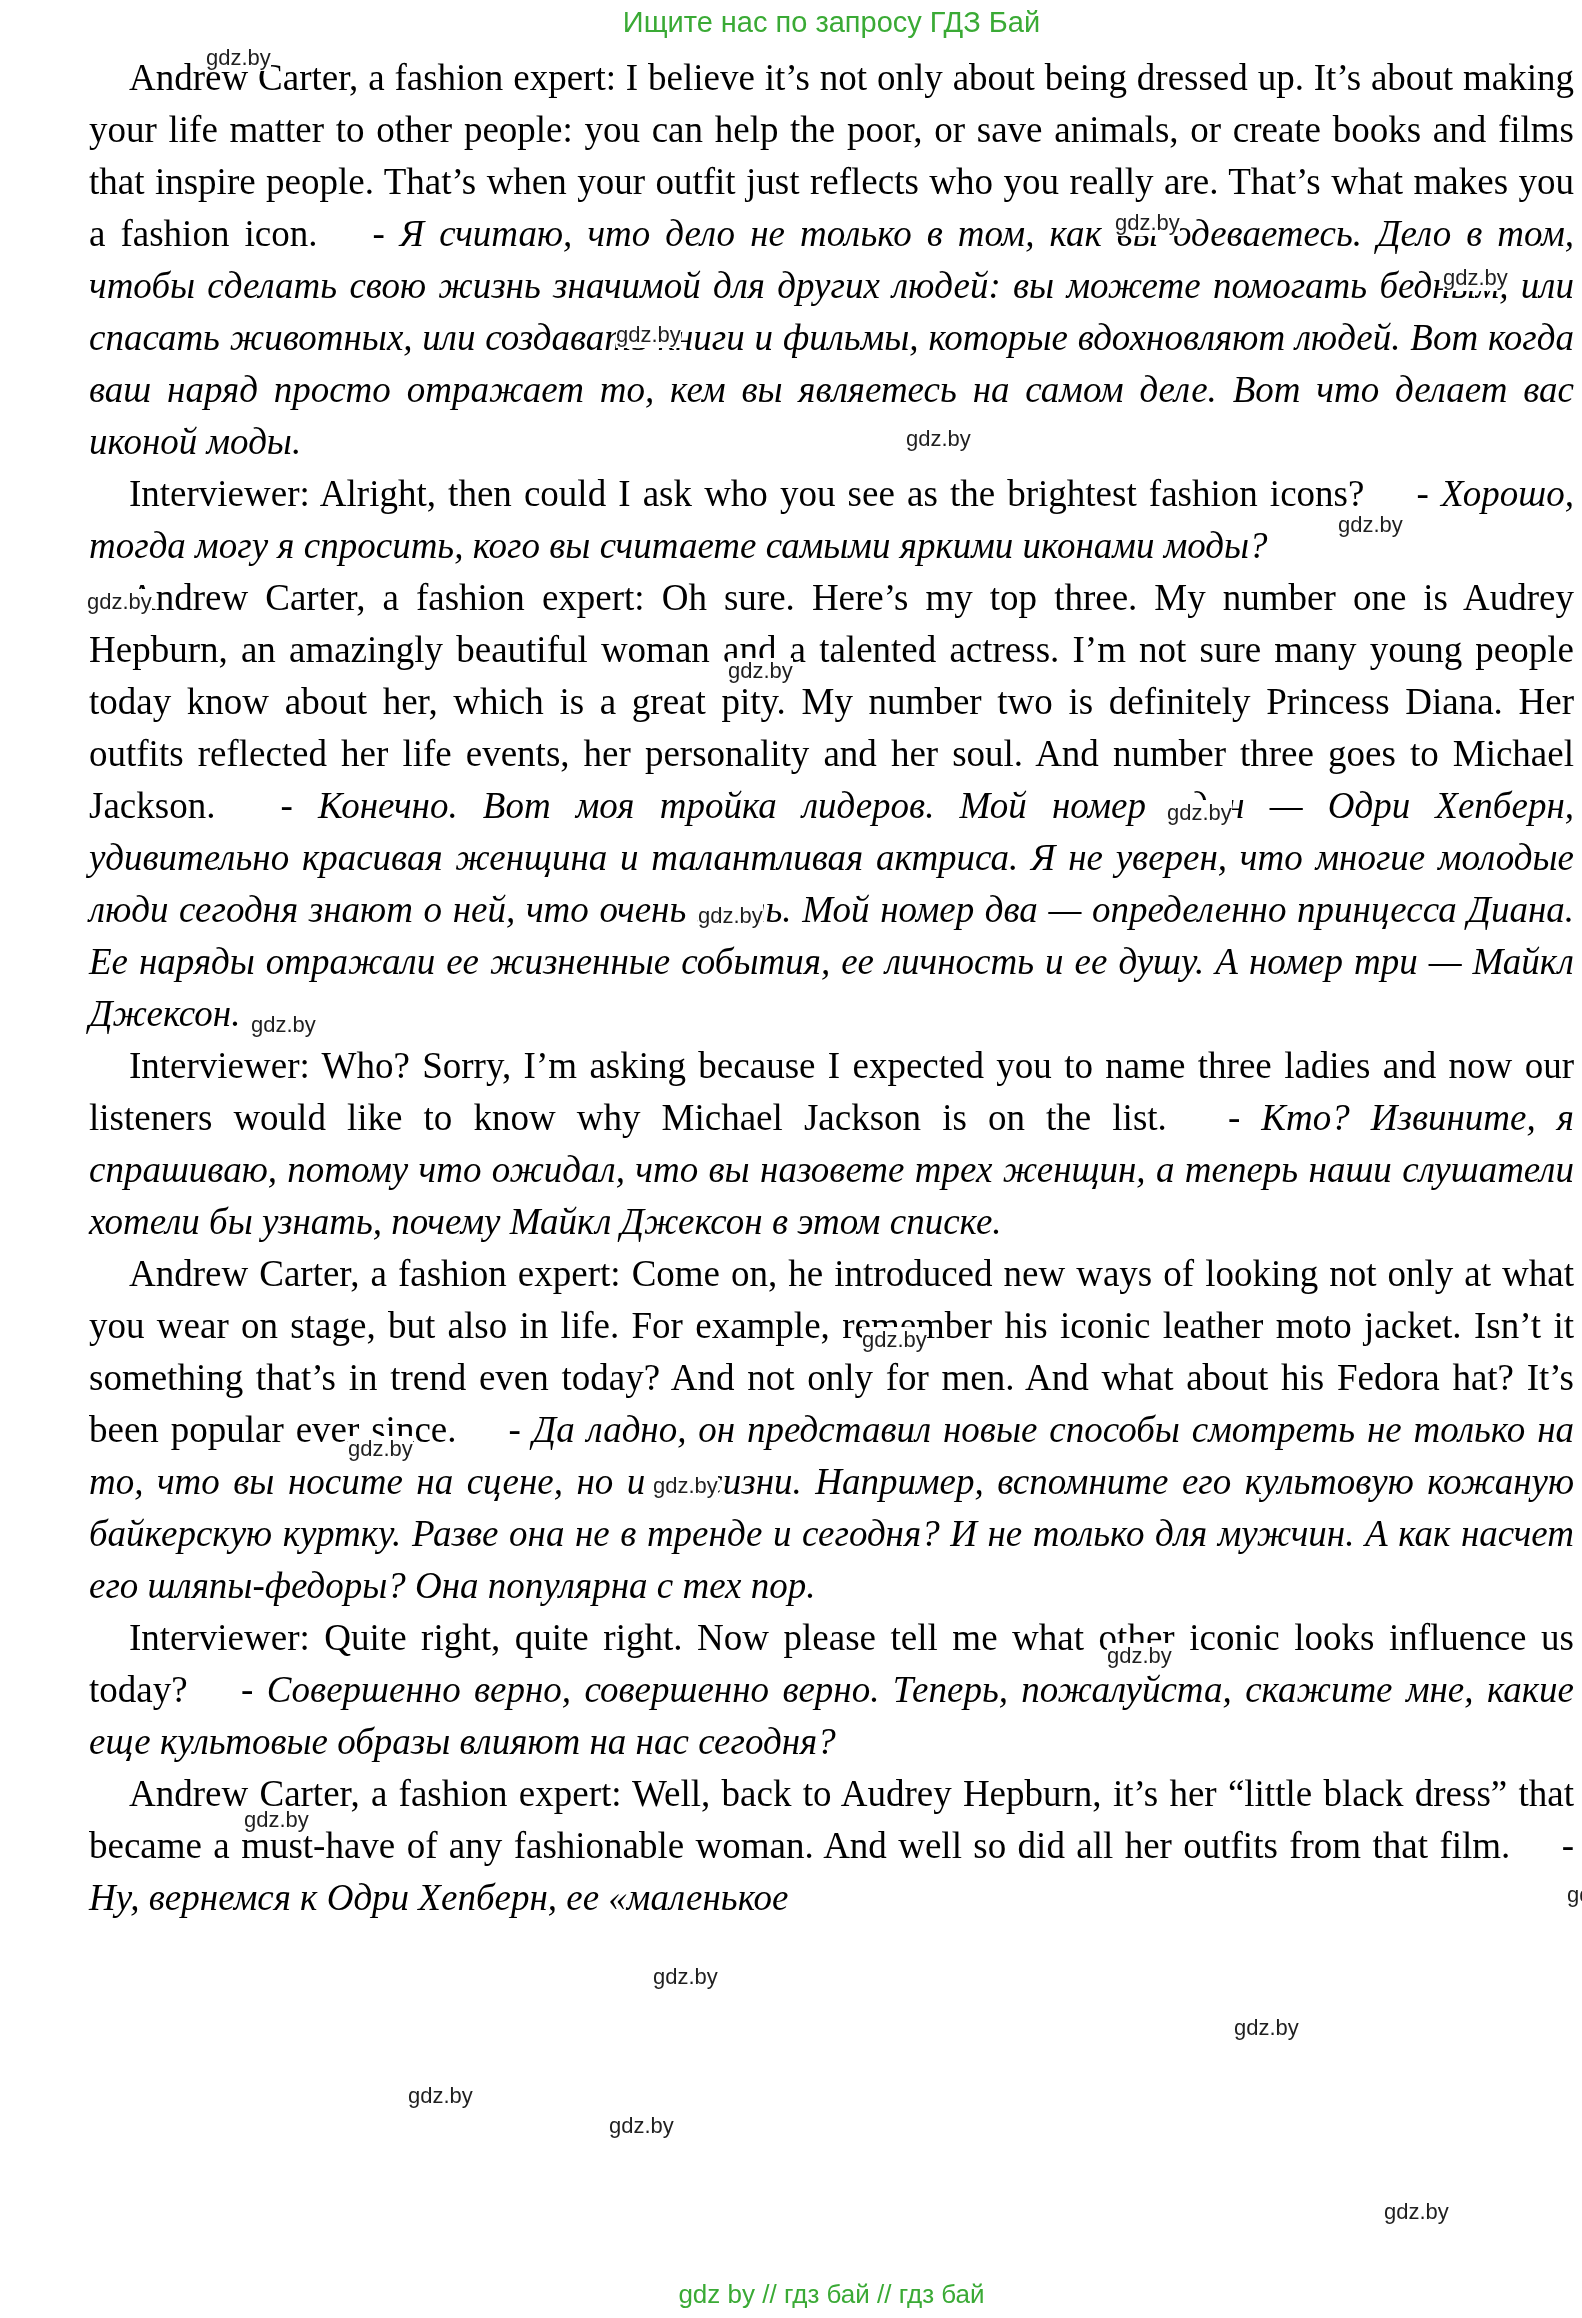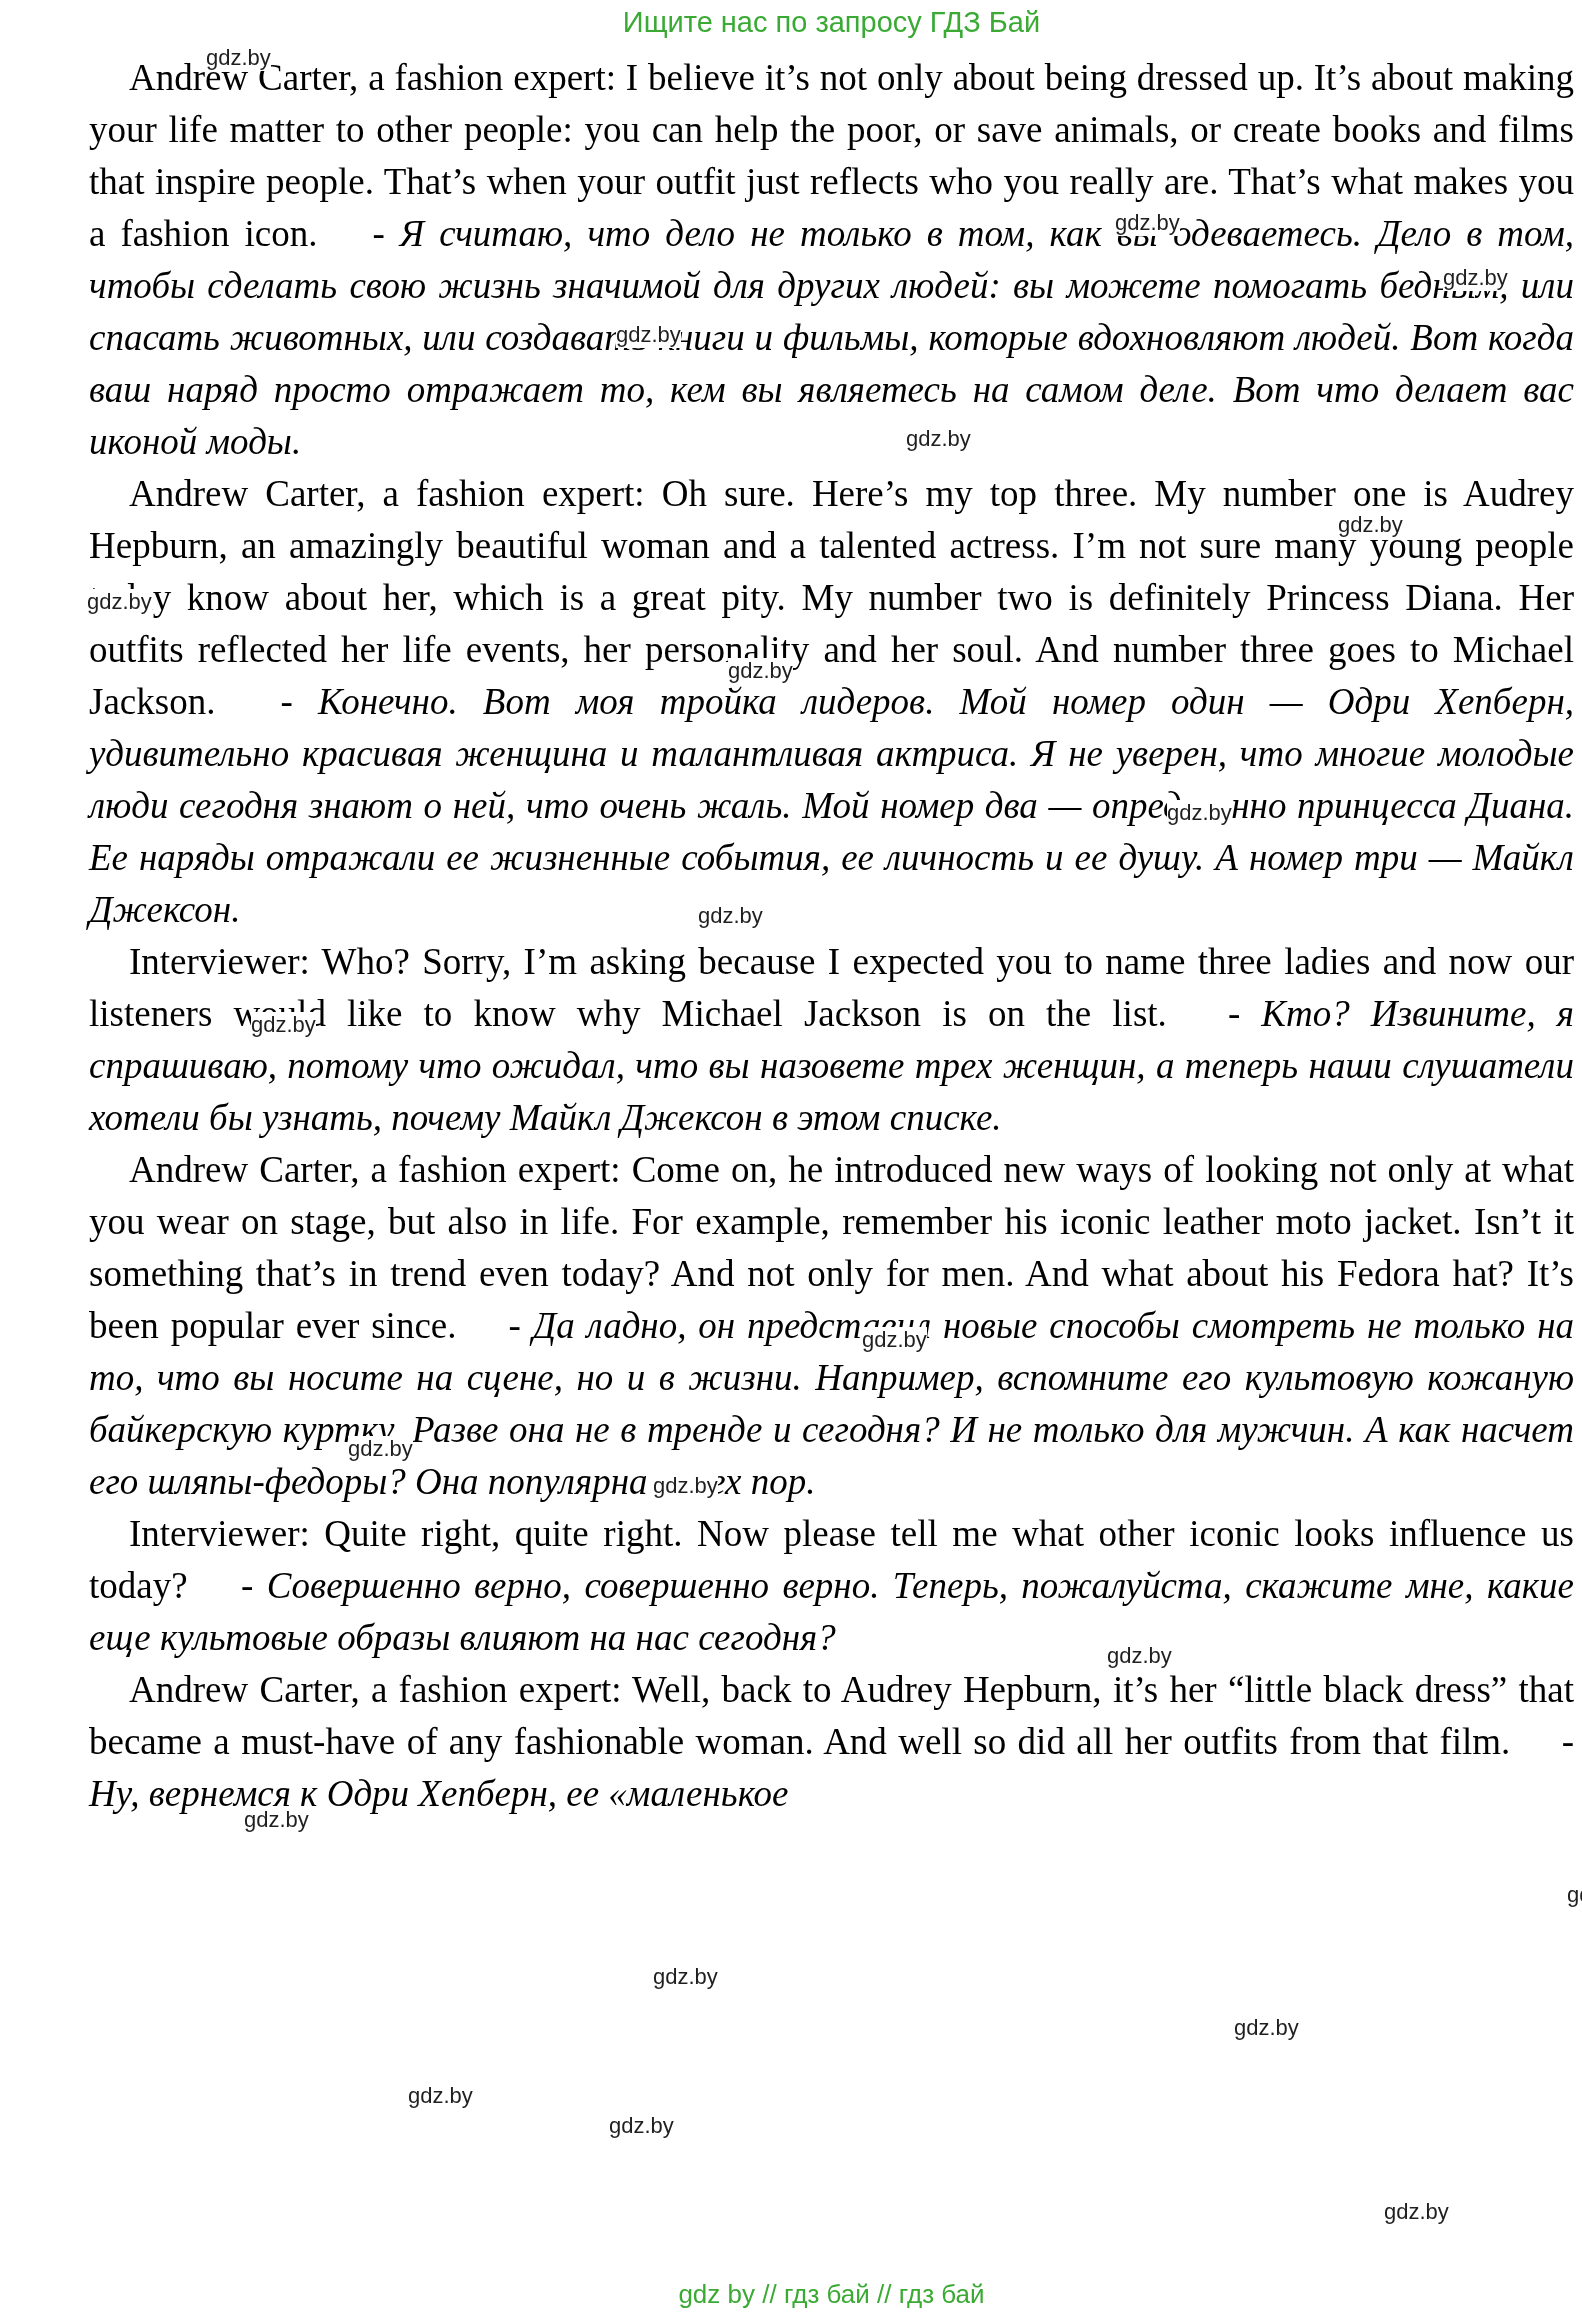--- a/index.html
+++ b/index.html
@@ -64,20 +64,24 @@
 <body>
 
 <div class="promo-header">Ищите нас по запросу ГДЗ Бай</div>
 
 <div class="body-text">
   <p class="para">
     <span class="en">Andrew Carter, a fashion expert: I believe it’s not only about being dressed up. It’s about making your life matter to other people: you can help the poor, or save animals, or create books and films that inspire people. That’s when your outfit just reflects who you really are. That’s what makes you a fashion icon.</span>
     <span class="ru">- Я считаю, что дело не только в том, как вы одеваетесь. Дело в том, чтобы сделать свою жизнь значимой для других людей: вы можете помогать бедным, или спасать животных, или создавать книги и фильмы, которые вдохновляют людей. Вот когда ваш наряд просто отражает то, кем вы являетесь на самом деле. Вот что делает вас иконой моды.</span>
   </p>
   <p class="para">
+    <span class="en">Interviewer: Alright, then could I ask who you see as the brightest fashion icons?</span>
+    <span class="ru">- Хорошо, тогда могу я спросить, кого вы считаете самыми яркими иконами моды?</span>
+  </p>
+  <p class="para">
     <span class="en">Andrew Carter, a fashion expert: Oh sure. Here’s my top three. My number one is Audrey Hepburn, an amazingly beautiful woman and a talented actress. I’m not sure many young people today know about her, which is a great pity. My number two is definitely Princess Diana. Her outfits reflected her life events, her personality and her soul. And number three goes to Michael Jackson.</span>
     <span class="ru">- Конечно. Вот моя тройка лидеров. Мой номер один — Одри Хепберн, удивительно красивая женщина и талантливая актриса. Я не уверен, что многие молодые люди сегодня знают о ней, что очень жаль. Мой номер два — определенно принцесса Диана. Ее наряды отражали ее жизненные события, ее личность и ее душу. А номер три — Майкл Джексон.</span>
   </p>
   <p class="para">
     <span class="en">Interviewer: Who? Sorry, I’m asking because I expected you to name three ladies and now our listeners would like to know why Michael Jackson is on the list.</span>
     <span class="ru">- Кто? Извините, я спрашиваю, потому что ожидал, что вы назовете трех женщин, а теперь наши слушатели хотели бы узнать, почему Майкл Джексон в этом списке.</span>
   </p>
   <p class="para">
     <span class="en">Andrew Carter, a fashion expert: Come on, he introduced new ways of looking not only at what you wear on stage, but also in life. For example, remember his iconic leather moto jacket. Isn’t it something that’s in trend even today? And not only for men. And what about his Fedora hat? It’s been popular ever since.</span>
     <span class="ru">- Да ладно, он представил новые способы смотреть не только на то, что вы носите на сцене, но и в жизни. Например, вспомните его культовую кожаную байкерскую куртку. Разве она не в тренде и сегодня? И не только для мужчин. А как насчет его шляпы-федоры? Она популярна с тех пор.</span>

